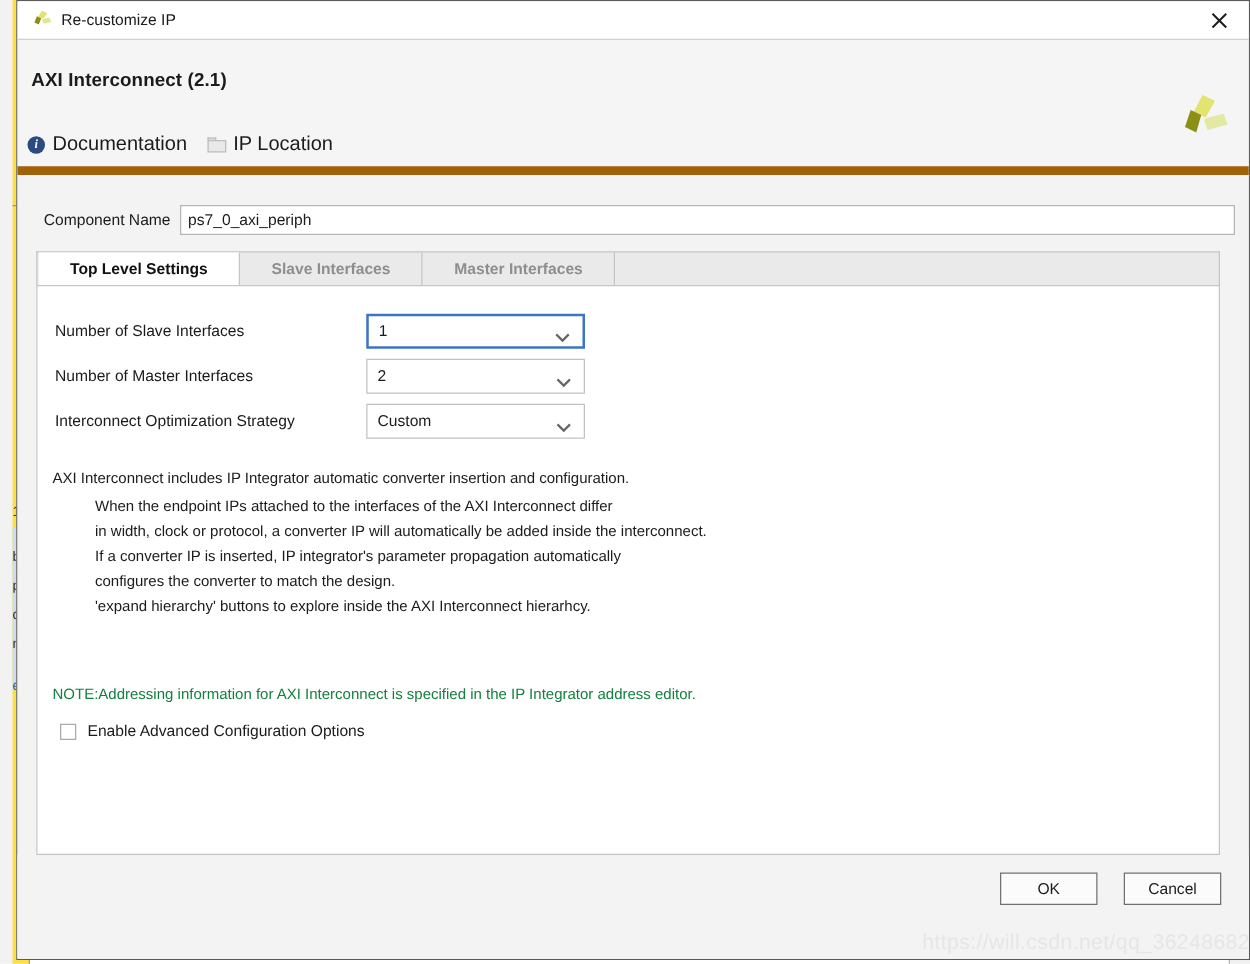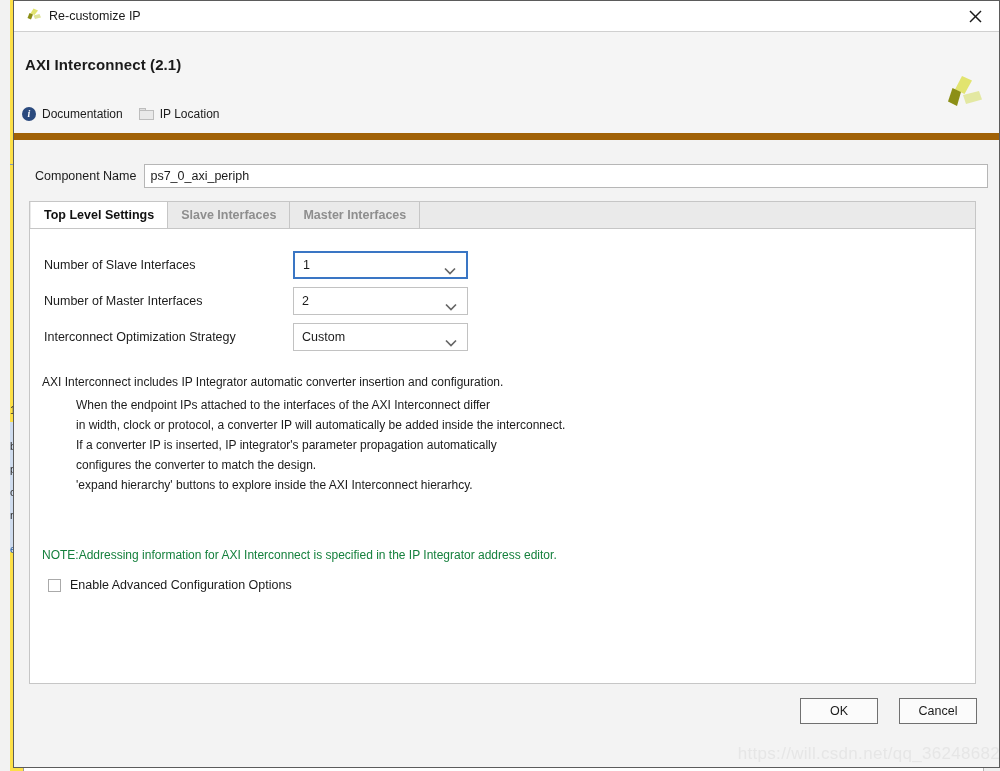--- a/index.html
+++ b/index.html
@@ -182,21 +182,21 @@
     gap: 16px;
   }
   .link-item {
     display: flex;
     align-items: center;
     gap: 6px;
     cursor: pointer;
   }
   .link-item.disabled { cursor: default; }
   .link-label {
-    font-size: 12px;
+    font-size: 16px;
     color: #1b1b1b;
   }
   .link-label.dim { color: #1b1b1b; }
   .info-icon {
     width: 14px; height: 14px;
     border-radius: 50%;
     background: #2b4a7e;
     color: #ffffff;
     font-size: 10px;
     font-weight: bold;
@@ -278,21 +278,21 @@
     height: 28px;
     background: #eaeaea;
     border: 1px solid #c6c6c6;
     border-bottom: none;
     box-sizing: border-box;
     padding-left: 1px;
   }
   .tab {
     height: 27px;
     line-height: 27px;
-    padding: 0 13px;
+    padding: 0 25px;
     font-size: 12.5px;
     color: #8e8e8e;
     font-weight: bold;
     box-sizing: border-box;
     border-right: 1px solid #c6c6c6;
     cursor: pointer;
     white-space: nowrap;
   }
   .tab.active {
     background: #ffffff;

